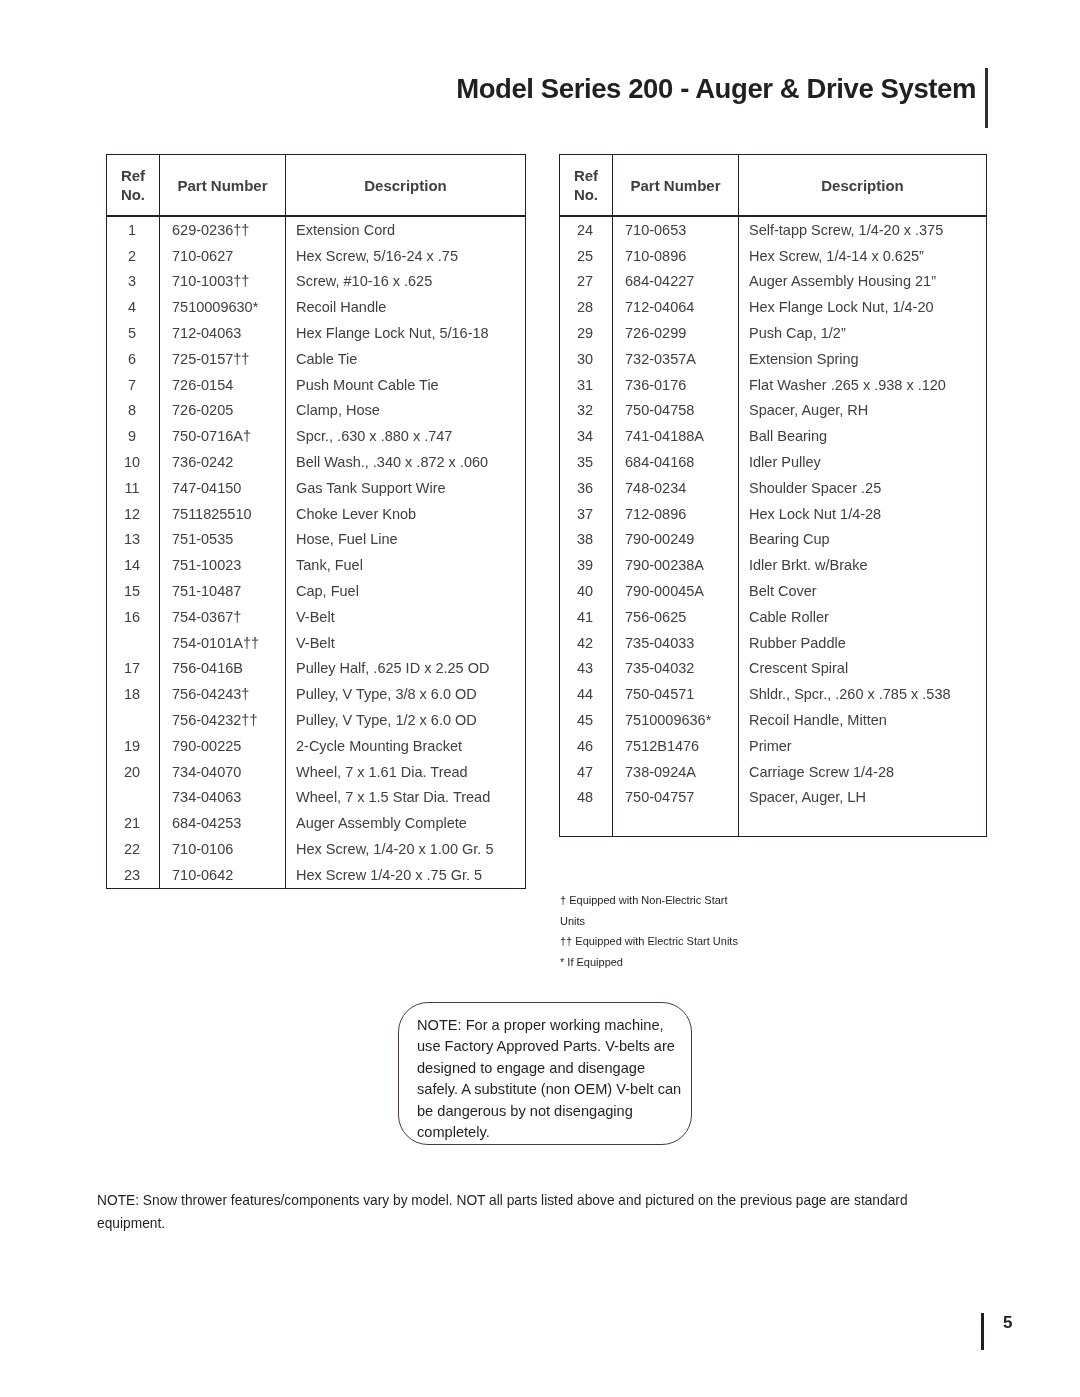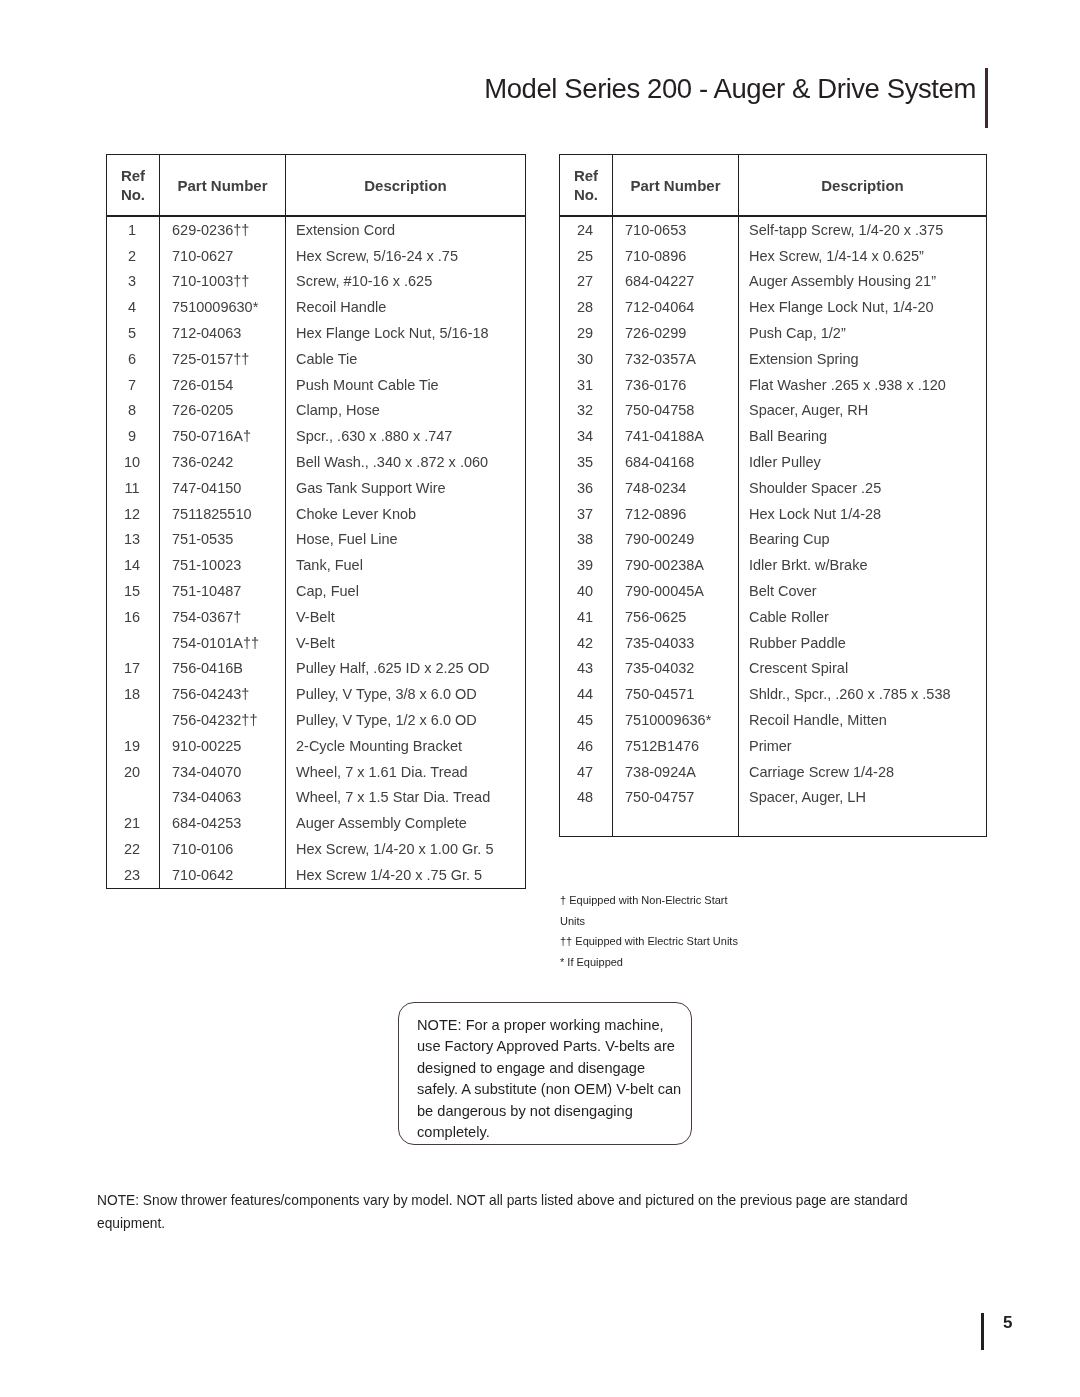--- a/index.html
+++ b/index.html
@@ -22,21 +22,21 @@
     left: 0;
     top: 68px;
     width: 1080px;
     height: 56px;
   }
   #header-title {
     position: absolute;
     right: 104px;
     top: 0;
     font-size: 27.5px;
-    font-weight: normal;
+    font-weight: bold;
     letter-spacing: -0.4px;
     white-space: nowrap;
     color: #231f20;
     line-height: 42px;
   }
   #header-rule {
     position: absolute;
     left: 985px;
     top: 0px;
     width: 3px;
@@ -112,21 +112,21 @@
 
   
   #note-callout {
     position: absolute;
     left: 398px;
     top: 1002px;
     width: 294px;
     height: 143px;
     box-sizing: border-box;
     border: 1.6px solid #4a3a3f;
-    border-radius: 16px;
+    border-radius: 30px;
     padding: 12px 4px 0 18px;
     font-size: 14.6px;
     line-height: 21.4px;
     color: #231f20;
   }
 
   
   #bottom-note {
     position: absolute;
     left: 97px;
@@ -277,21 +277,21 @@
         <td class="cell-part">756-04243†</td>
         <td class="cell-desc">Pulley, V Type, 3/8 x 6.0 OD</td>
       </tr>
       <tr>
         <td class="cell-ref"></td>
         <td class="cell-part">756-04232††</td>
         <td class="cell-desc">Pulley, V Type, 1/2 x 6.0 OD</td>
       </tr>
       <tr>
         <td class="cell-ref">19</td>
-        <td class="cell-part">910-00225</td>
+        <td class="cell-part">790-00225</td>
         <td class="cell-desc">2-Cycle Mounting Bracket</td>
       </tr>
       <tr>
         <td class="cell-ref">20</td>
         <td class="cell-part">734-04070</td>
         <td class="cell-desc">Wheel, 7 x 1.61 Dia. Tread</td>
       </tr>
       <tr>
         <td class="cell-ref"></td>
         <td class="cell-part">734-04063</td>

